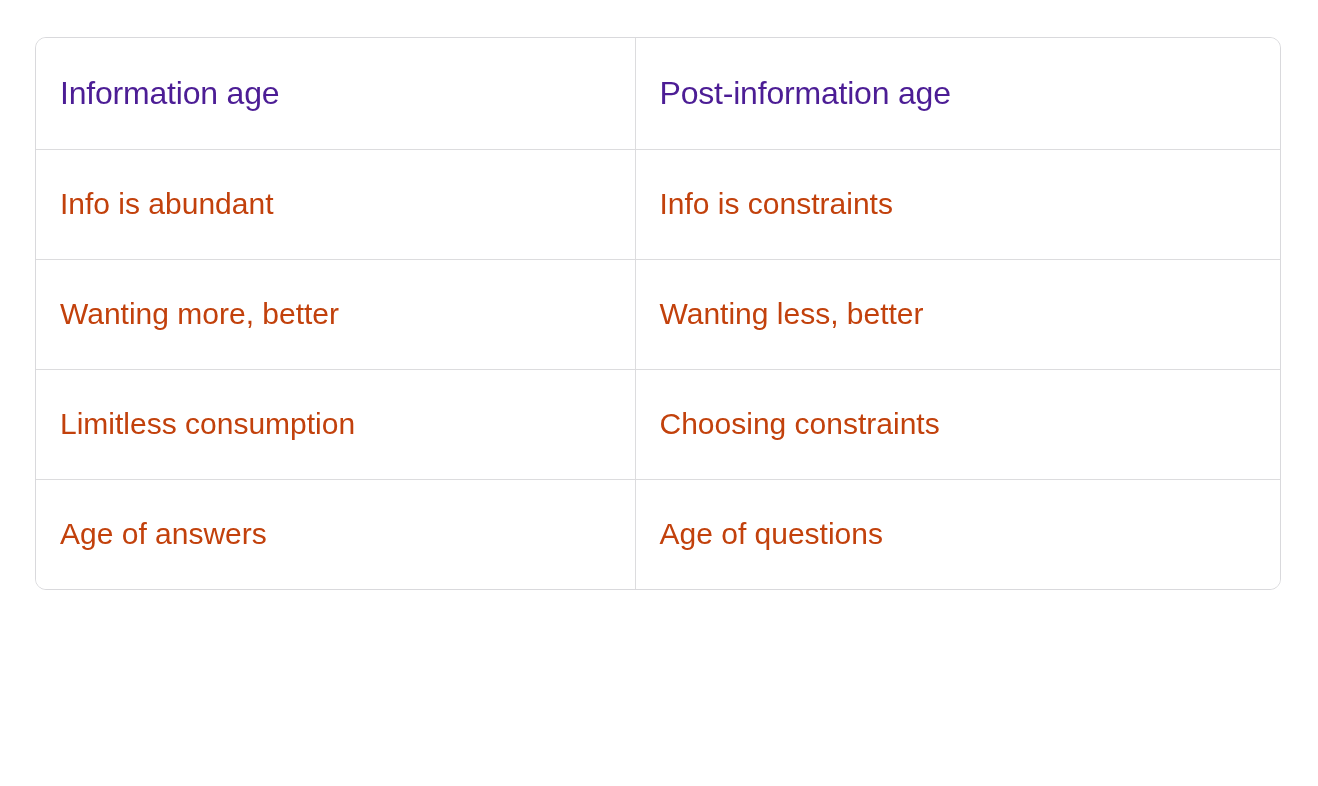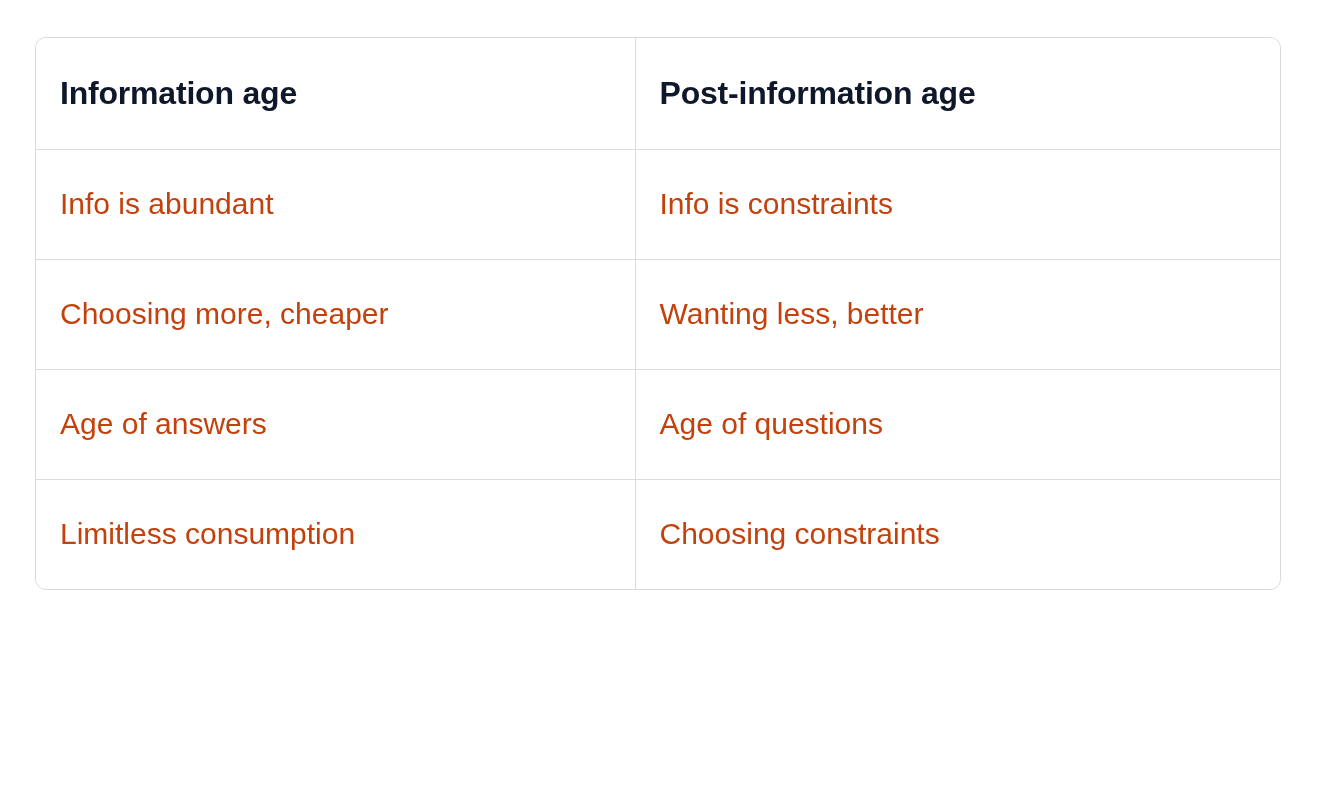--- a/index.html
+++ b/index.html
@@ -57,23 +57,23 @@
   }
 
   table.comparison-table th + th,
   table.comparison-table td + td {
     border-left: 1px solid #dcdcde;
   }
 
   table.comparison-table thead th {
     height: 111px;
     font-size: 32px;
-    font-weight: 700;
+    font-weight: 400;
     letter-spacing: -0.2px;
-    color: #0f172a;
+    color: #4c1d95;
   }
 
   table.comparison-table tbody td {
     height: 110px;
     font-size: 30px;
     font-weight: 400;
     line-height: 1.66;
     color: #c2410c;
   }
 
@@ -114,43 +114,43 @@
           <td>
             <span class="cell-text">Info is abundant</span>
           </td>
           <td>
             <span class="cell-text">Info is constraints</span>
           </td>
         </tr>
 
         <tr>
           <td>
-            <span class="cell-text">Choosing more, cheaper</span>
+            <span class="cell-text">Wanting more, better</span>
           </td>
           <td>
             <span class="cell-text">Wanting less, better</span>
+          </td>
+        </tr>
+
+        <tr>
+          <td>
+            <span class="cell-text">Limitless consumption</span>
+          </td>
+          <td>
+            <span class="cell-text">Choosing constraints</span>
           </td>
         </tr>
 
         <tr>
           <td>
             <span class="cell-text">Age of answers</span>
           </td>
           <td>
             <span class="cell-text">Age of questions</span>
           </td>
         </tr>
 
-        <tr>
-          <td>
-            <span class="cell-text">Limitless consumption</span>
-          </td>
-          <td>
-            <span class="cell-text">Choosing constraints</span>
-          </td>
-        </tr>
-
 
       </tbody>
     </table>
   </div>
 
 </div>
 
 </body></html>

